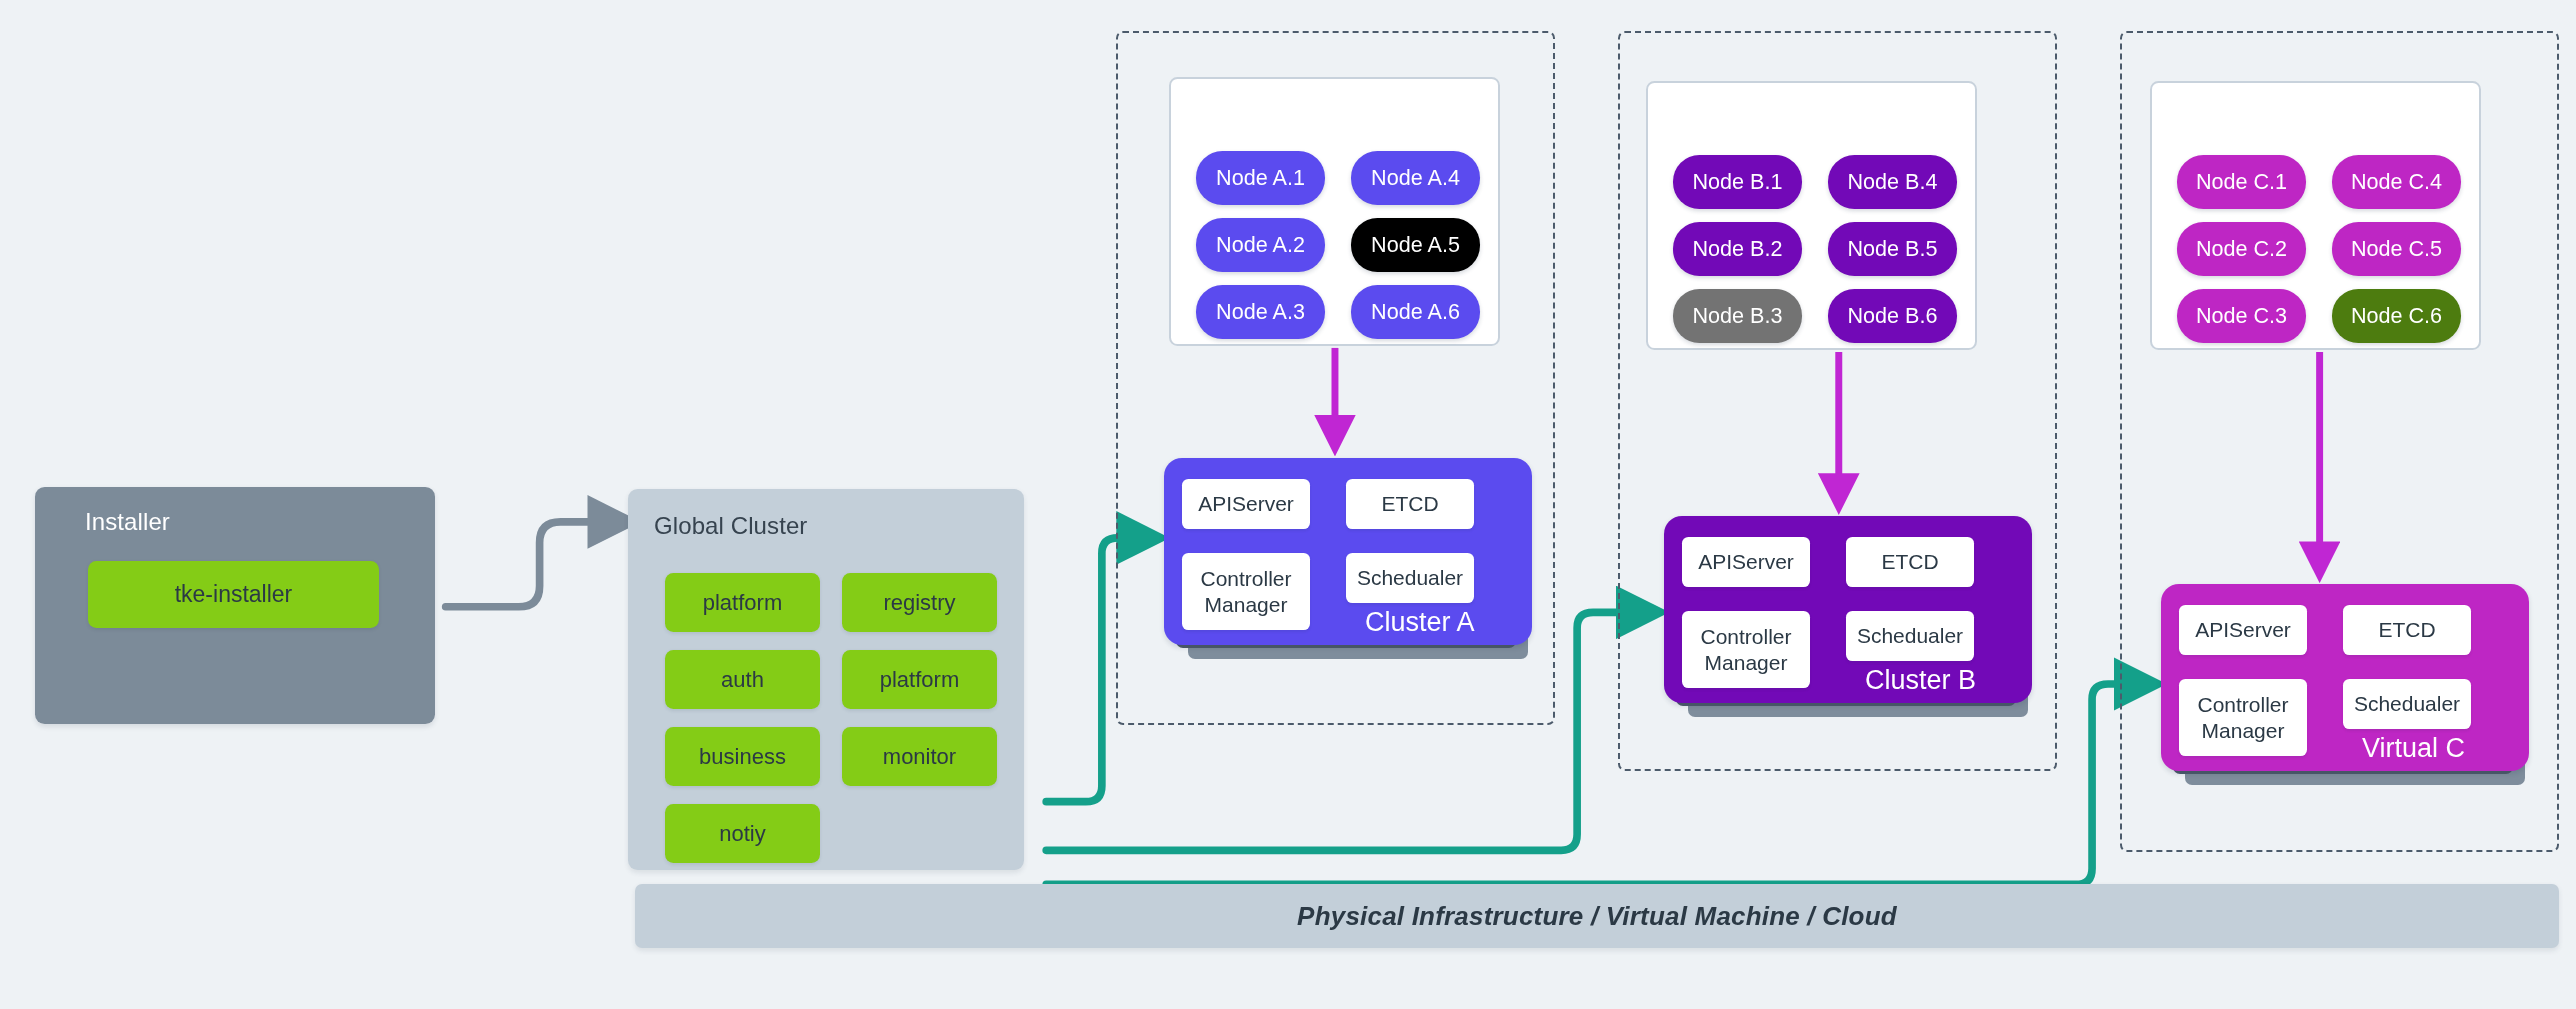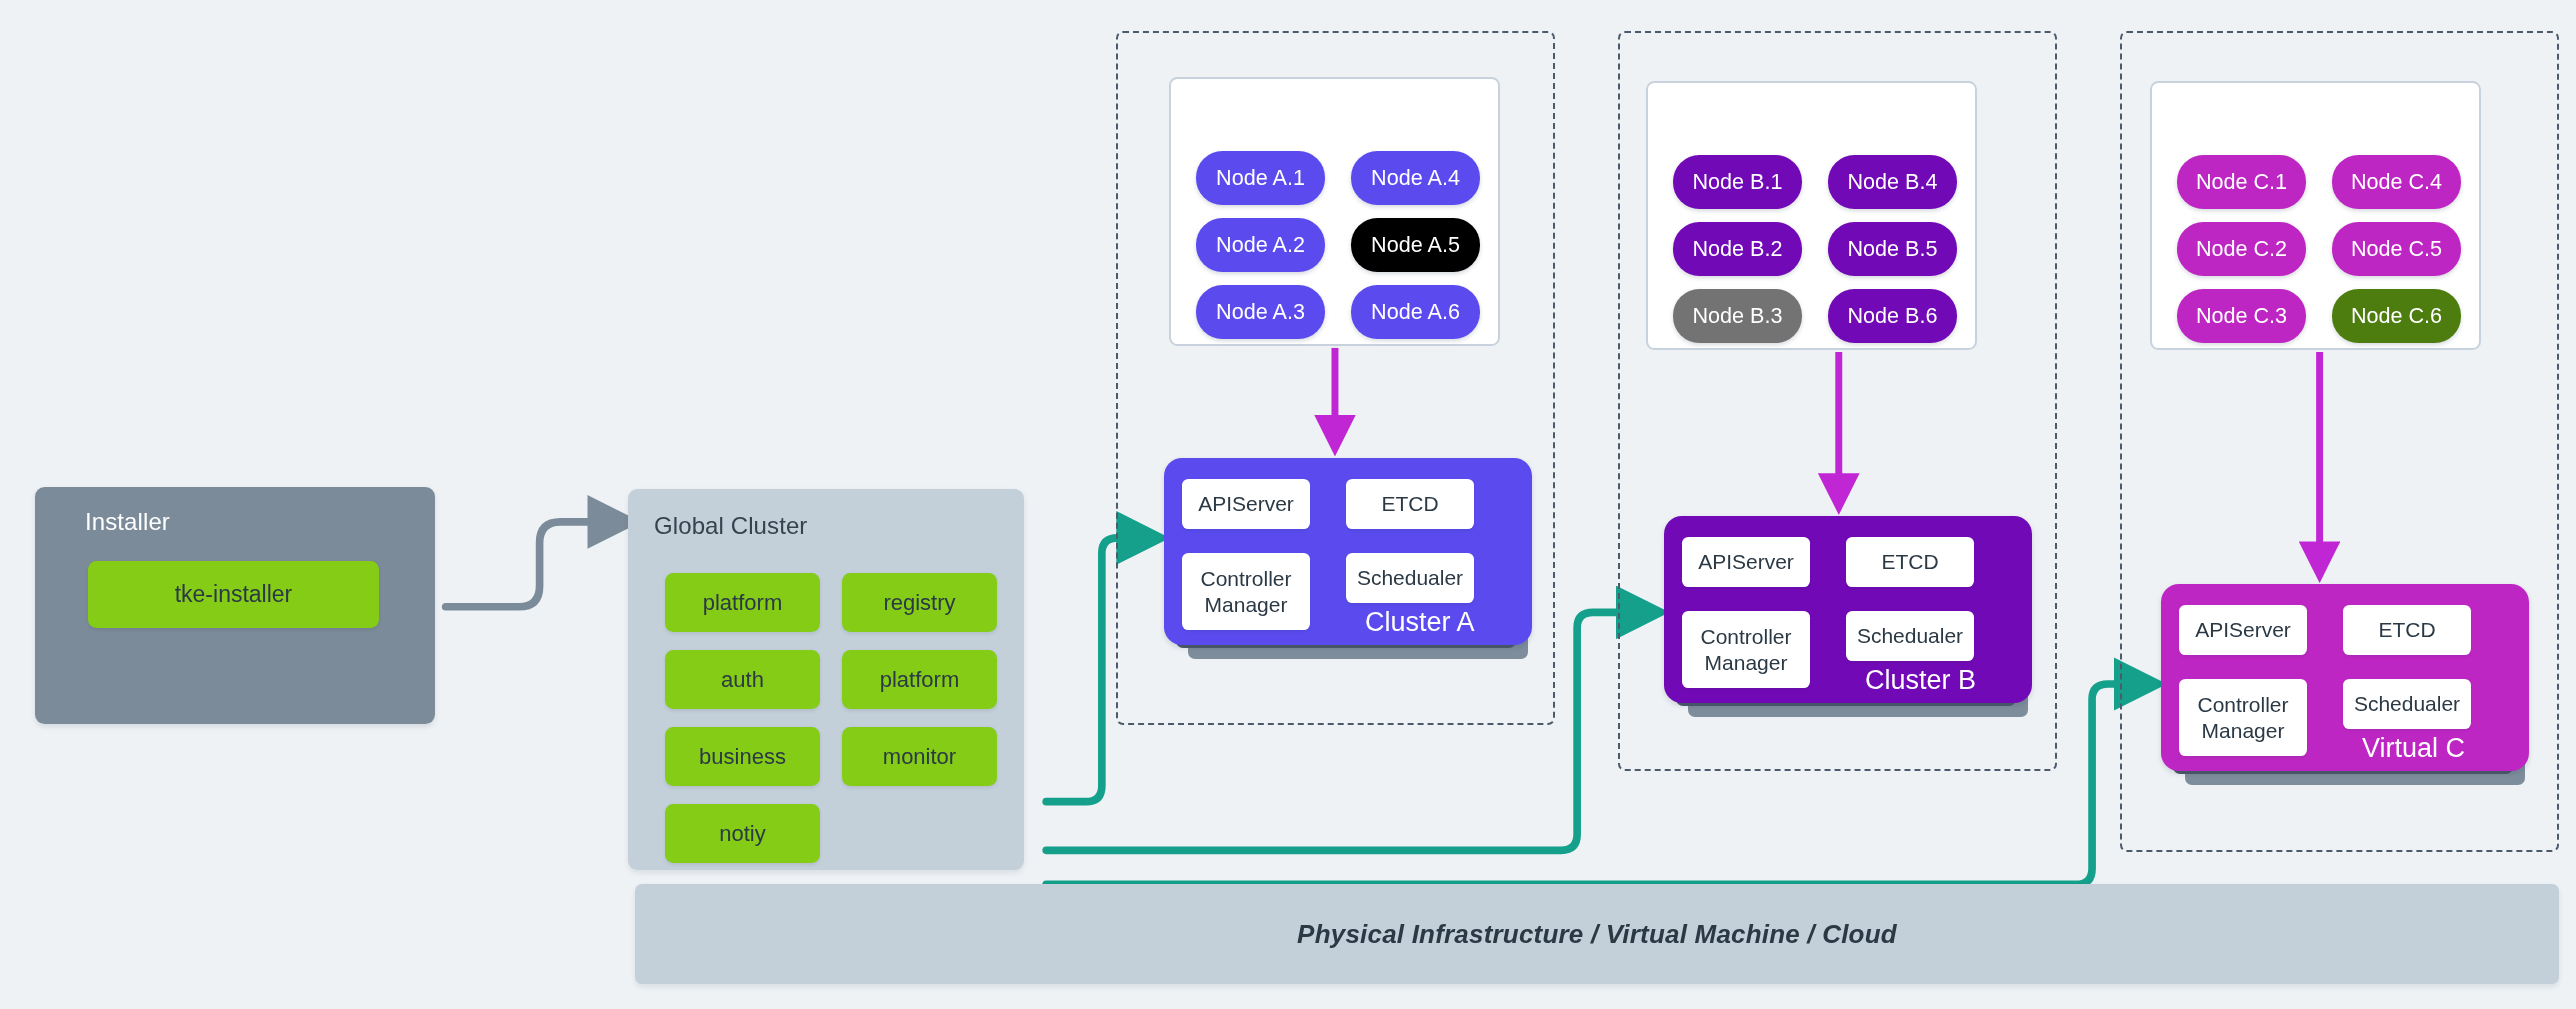--- a/index.html
+++ b/index.html
@@ -184,21 +184,21 @@
   #cp-c .cp-api   { left: 18px;  top: 21px;  width: 128px; height: 50px; }
   #cp-c .cp-etcd  { left: 182px; top: 21px;  width: 128px; height: 50px; }
   #cp-c .cp-ctrl  { left: 18px;  top: 95px; width: 128px; height: 77px; }
   #cp-c .cp-sched { left: 182px; top: 95px; width: 128px; height: 50px; }
   #cp-c .cp-label { left: 201px; top: 149px; }
 
   
   #infra-bar {
     position: absolute;
     left: 635px; top: 884px;
-    width: 1924px; height: 100px;
+    width: 1924px; height: 64px;
     background: #c3cfd9;
     border-radius: 7px;
     display: flex;
     align-items: center;
     justify-content: center;
     box-shadow: 0 2.1px 4.9px rgba(40,60,80,.10);
   }
   #infra-label {
     color: #2b3945;
     font-size: 26px;

